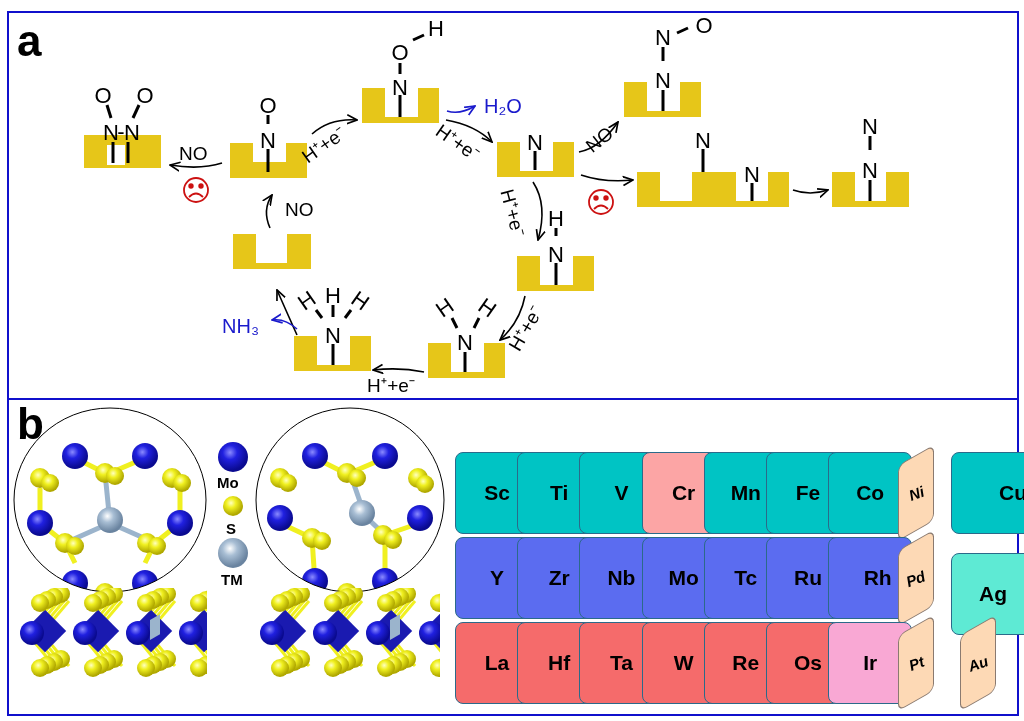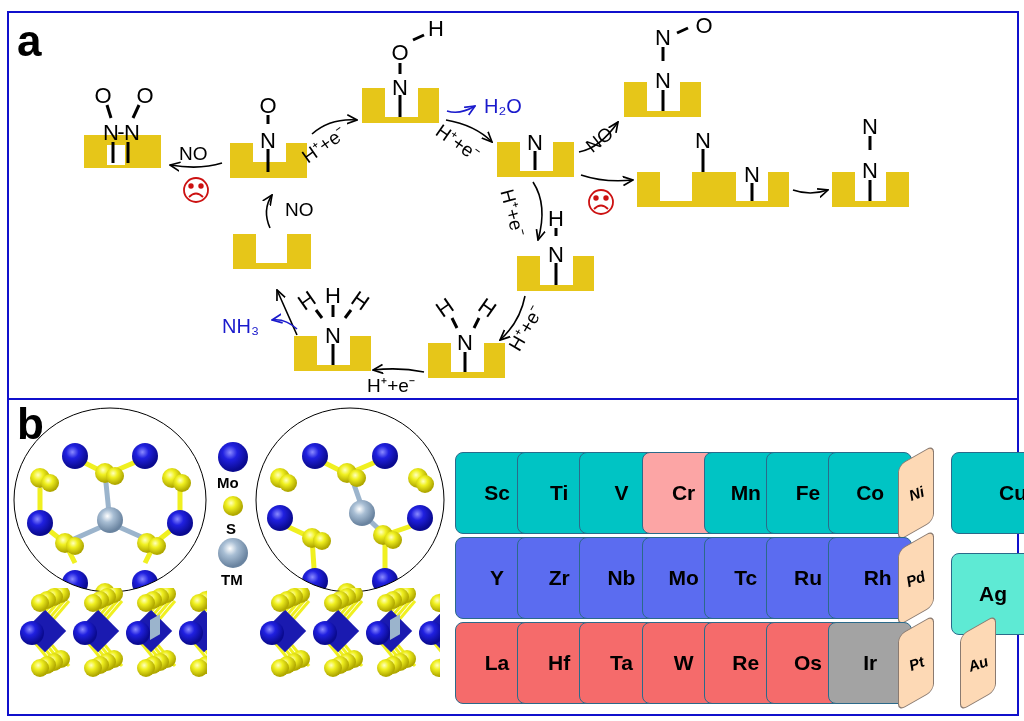--- a/index.html
+++ b/index.html
@@ -480,20 +480,20 @@
     <div class="tile skew" style="left: 898px; top: 540px;">
       <span>Pd</span>
     </div>
     <div class="tile r2" style="left: 951px; top: 553px; background: #5eead4;">Ag</div>
     <div class="tile r3" style="left: 455px; top: 622px; background: rgb(245, 107, 107);">La</div>
     <div class="tile r3" style="left: 517.2px; top: 622px; background: rgb(245, 107, 107);">Hf</div>
     <div class="tile r3" style="left: 579.4px; top: 622px; background: rgb(245, 107, 107);">Ta</div>
     <div class="tile r3" style="left: 641.6px; top: 622px; background: rgb(245, 107, 107);">W</div>
     <div class="tile r3" style="left: 703.8px; top: 622px; background: rgb(245, 107, 107);">Re</div>
     <div class="tile r3" style="left: 766px; top: 622px; background: rgb(245, 107, 107);">Os</div>
-    <div class="tile r3" style="left: 828.2px; top: 622px; background: #a3a3a3;">Ir</div>
+    <div class="tile r3" style="left: 828.2px; top: 622px; background: #f9a8d4;">Ir</div>
     <div class="tile skew" style="left: 898px; top: 625px;">
       <span>Pt</span>
     </div>
     <div class="tile skew" style="left: 960px; top: 625px;">
       <span>Au</span>
     </div>
   </div>
 
 </body></html>

